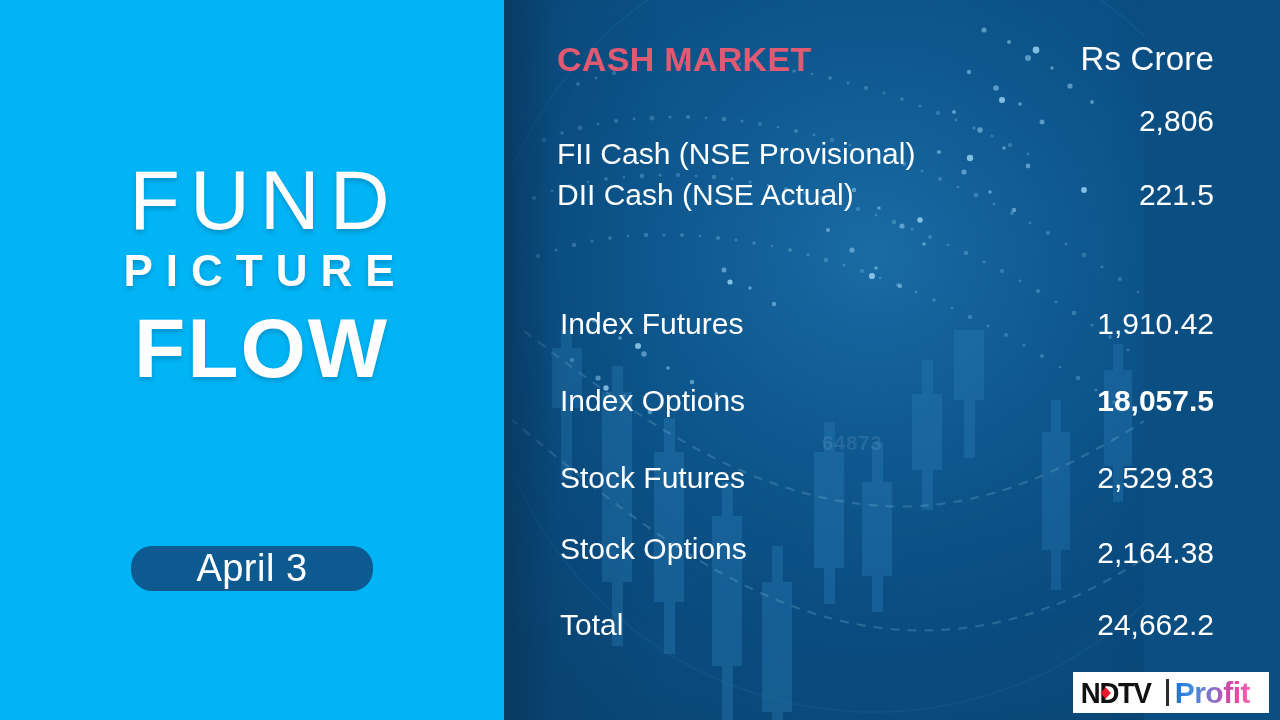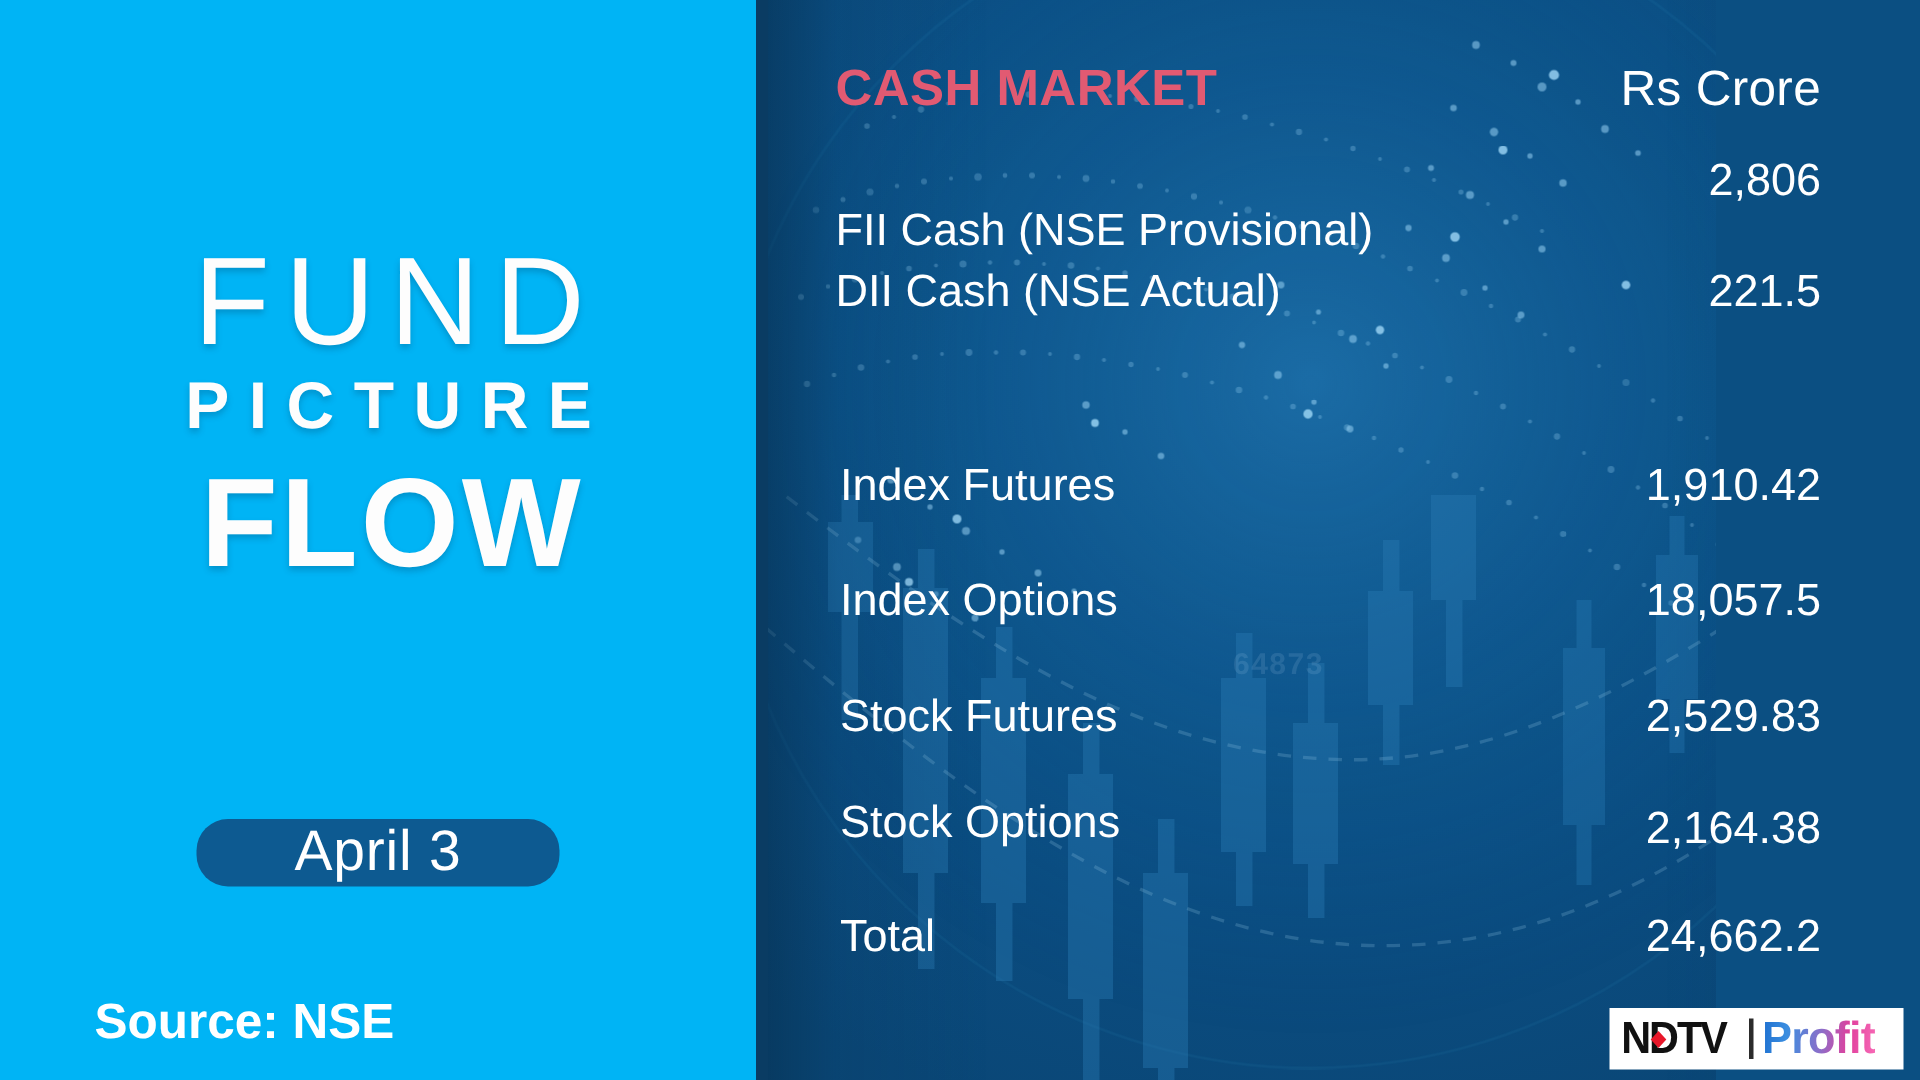--- a/index.html
+++ b/index.html
@@ -490,21 +490,21 @@
 
     <div class="row" style="top:307px;">
       <div class="row-label" style="left:56px; top:0; font-size:30px;">Index Futures</div>
 
       <div class="row-value" style="top:0; font-size:30px;">1,910.42</div>
     </div>
 
     <div class="row" style="top:384px;">
       <div class="row-label" style="left:56px; top:0; font-size:30px;">Index Options</div>
 
-      <div class="row-value" style="top:0; font-size:30px;">18,057.5</div>
+      <div class="row-value" style="top:0; font-size:30px;font-weight:bold;">18,057.5</div>
     </div>
 
     <div class="row" style="top:461px;">
       <div class="row-label" style="left:56px; top:0; font-size:30px;">Stock Futures</div>
 
       <div class="row-value" style="top:0; font-size:30px;">2,529.83</div>
     </div>
 
     <div class="row" style="top:532px;">
       <div class="row-label" style="left:56px; top:0; font-size:30px;">Stock Options</div>
@@ -525,21 +525,20 @@
   <div id="logo-block">
     <div id="logo-fund">FUND</div>
     <div id="logo-picture">PICTURE</div>
     <div id="logo-flow">FLOW</div>
   </div>
 
   <div id="date-badge">
     <span id="date-badge-label">April 3</span>
   </div>
 
-  <div id="source-line">Source: NSE</div>
 
   <div id="ndtv-logo">
     <span id="ndtv-word">
       <span>NDTV</span>
       <span id="ndtv-dot"></span>
     </span>
     <span id="ndtv-divider"></span>
     <span id="profit-word">Profit</span>
   </div>
 

